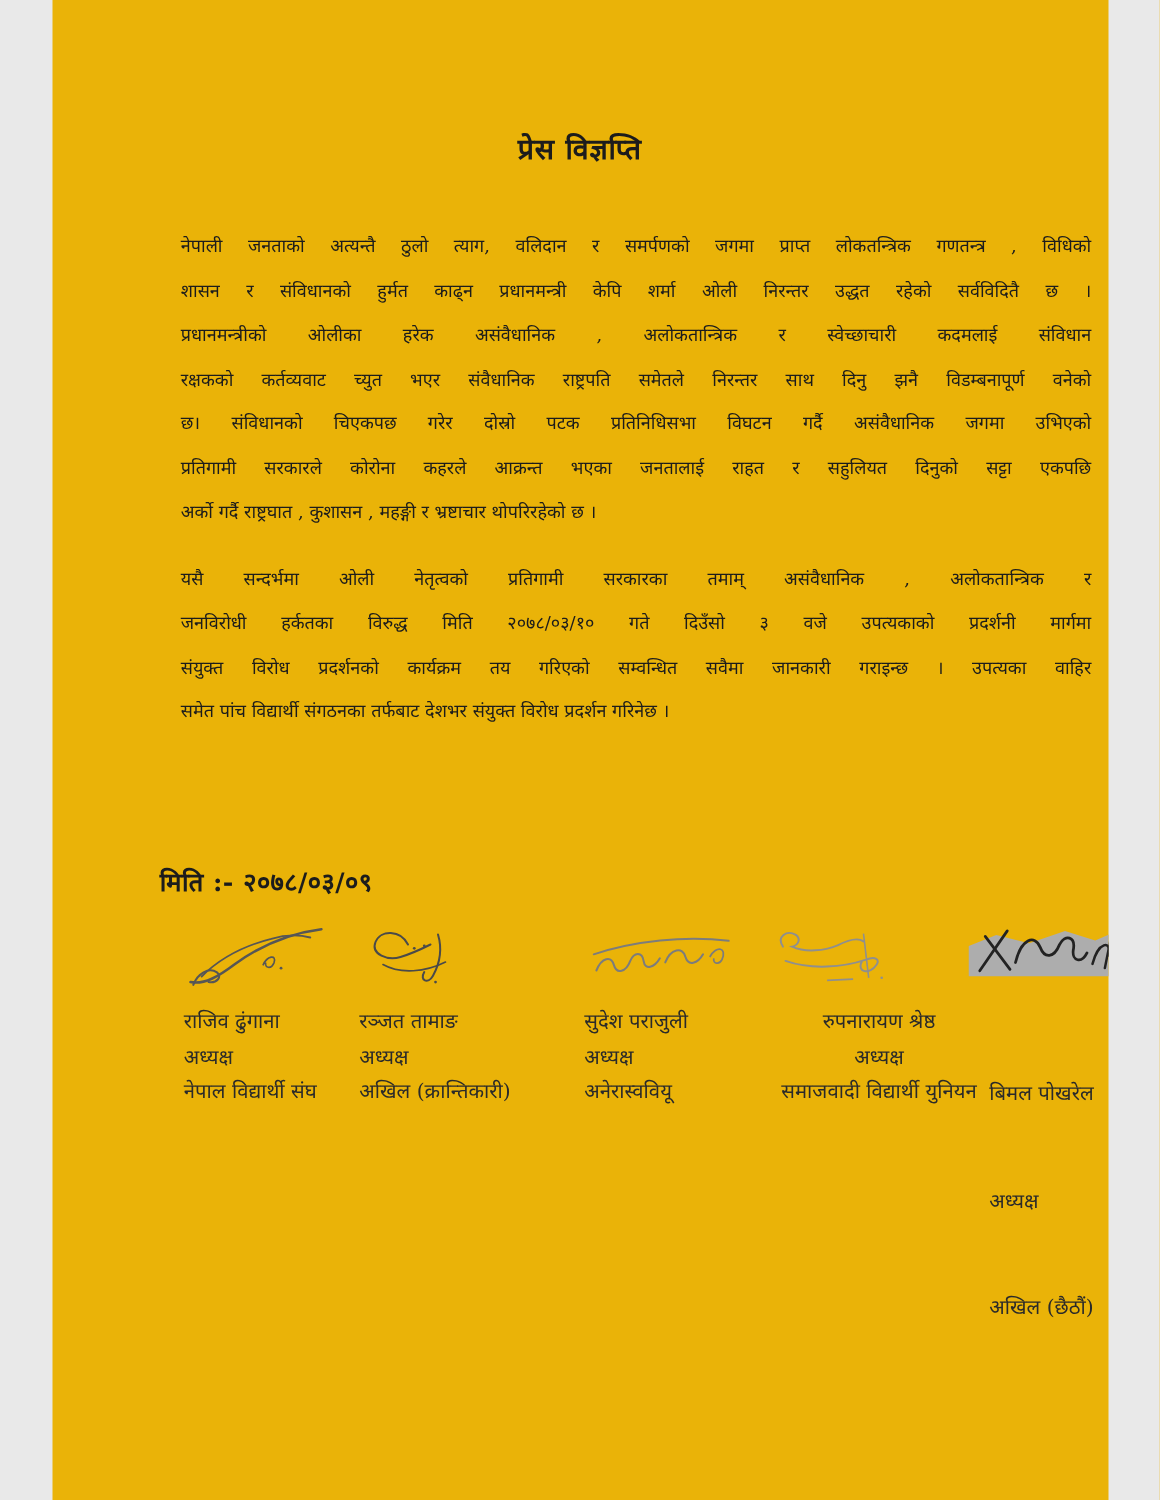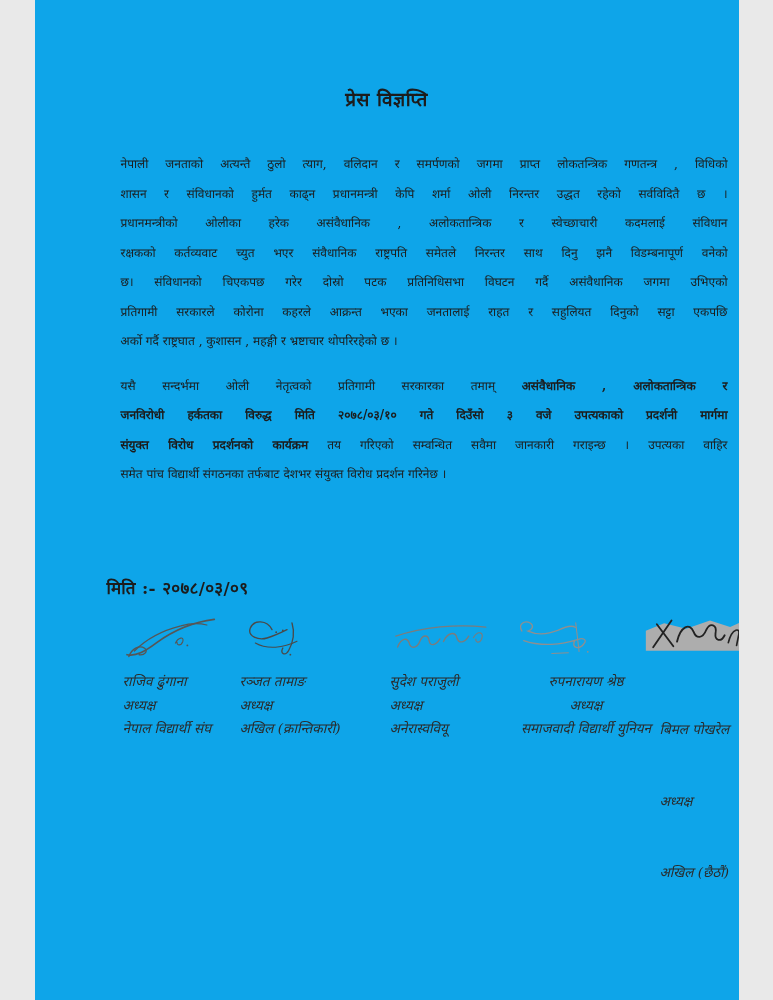--- a/index.html
+++ b/index.html
@@ -1,47 +1,47 @@
 <!DOCTYPE html>
 <html><head>
 <meta charset="utf-8">
 <style>
   html,body{margin:0;padding:0;background:#e9e9e9;}
   .page{
     position:relative;
     width:704px;height:1000px;
     margin:0 auto;
-    background:#0ea5e9;
+    background:#eab308;
     overflow:hidden;
     font-family:"DejaVu Serif","Liberation Serif",serif;
     color:#1c1c1c;
   }
   .title{
     position:absolute;top:86px;left:0;width:100%;
     margin:0;text-align:center;
     font-size:19px;font-weight:bold;letter-spacing:.5px;
   }
   .body-text{
     position:absolute;top:150px;left:86px;width:607px;
     font-size:12px;line-height:29.5px;
   }
   .para{margin:0 0 15px 0;}
   .line{text-align:justify;text-align-last:justify;}
   .line.last{text-align-last:left;}
   .seg{white-space:normal;}
-  .seg.bold{font-weight:bold;}
+  .seg.bold{font-weight:normal;}
   .date-line{
     position:absolute;top:556px;left:72px;
     font-size:17px;font-weight:bold;letter-spacing:.3px;margin-top:20px;
   }
   .sig-row{
     position:absolute;top:612px;left:88px;width:640px;
     display:flex;align-items:flex-start;
   }
-  .sig-col{display:flex;flex-direction:column;flex:0 0 auto;font-style:italic;}
+  .sig-col{display:flex;flex-direction:column;flex:0 0 auto;}
   .sig-img{height:56px;margin-bottom:2px;}
   .sig-img svg{display:block;}
   .sig-name,.sig-role,.sig-org{
     font-size:13.5px;line-height:23.5px;white-space:nowrap;
     color:#2a2a2a;
   }
 </style>
 </head>
 <body>
 

